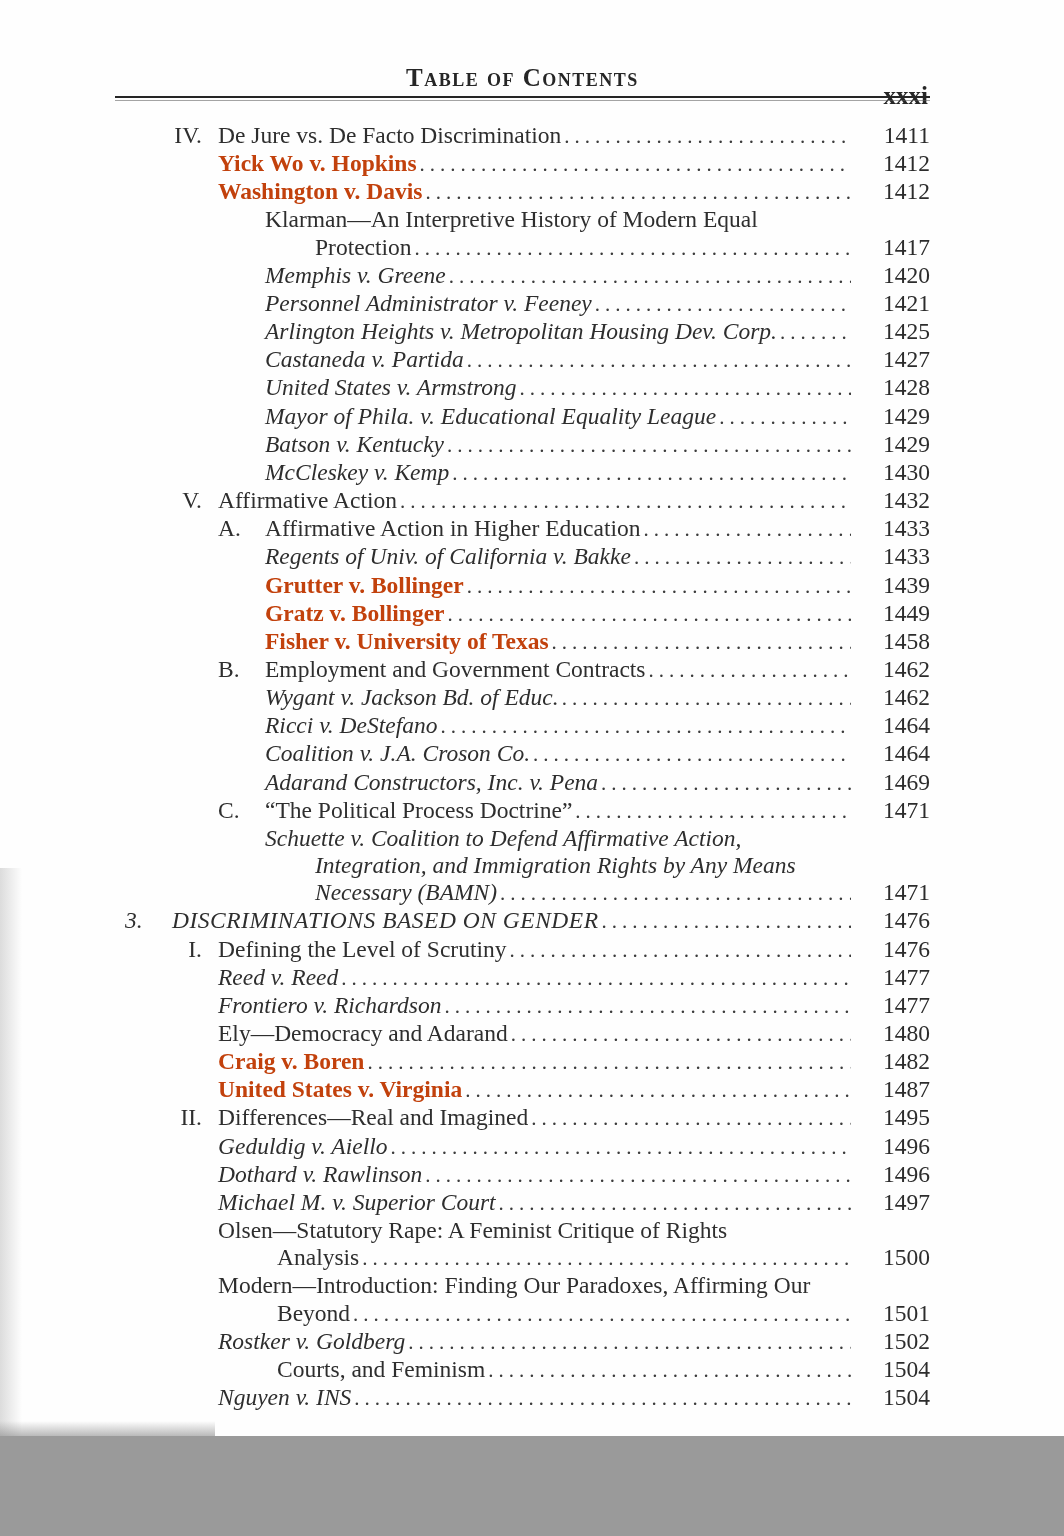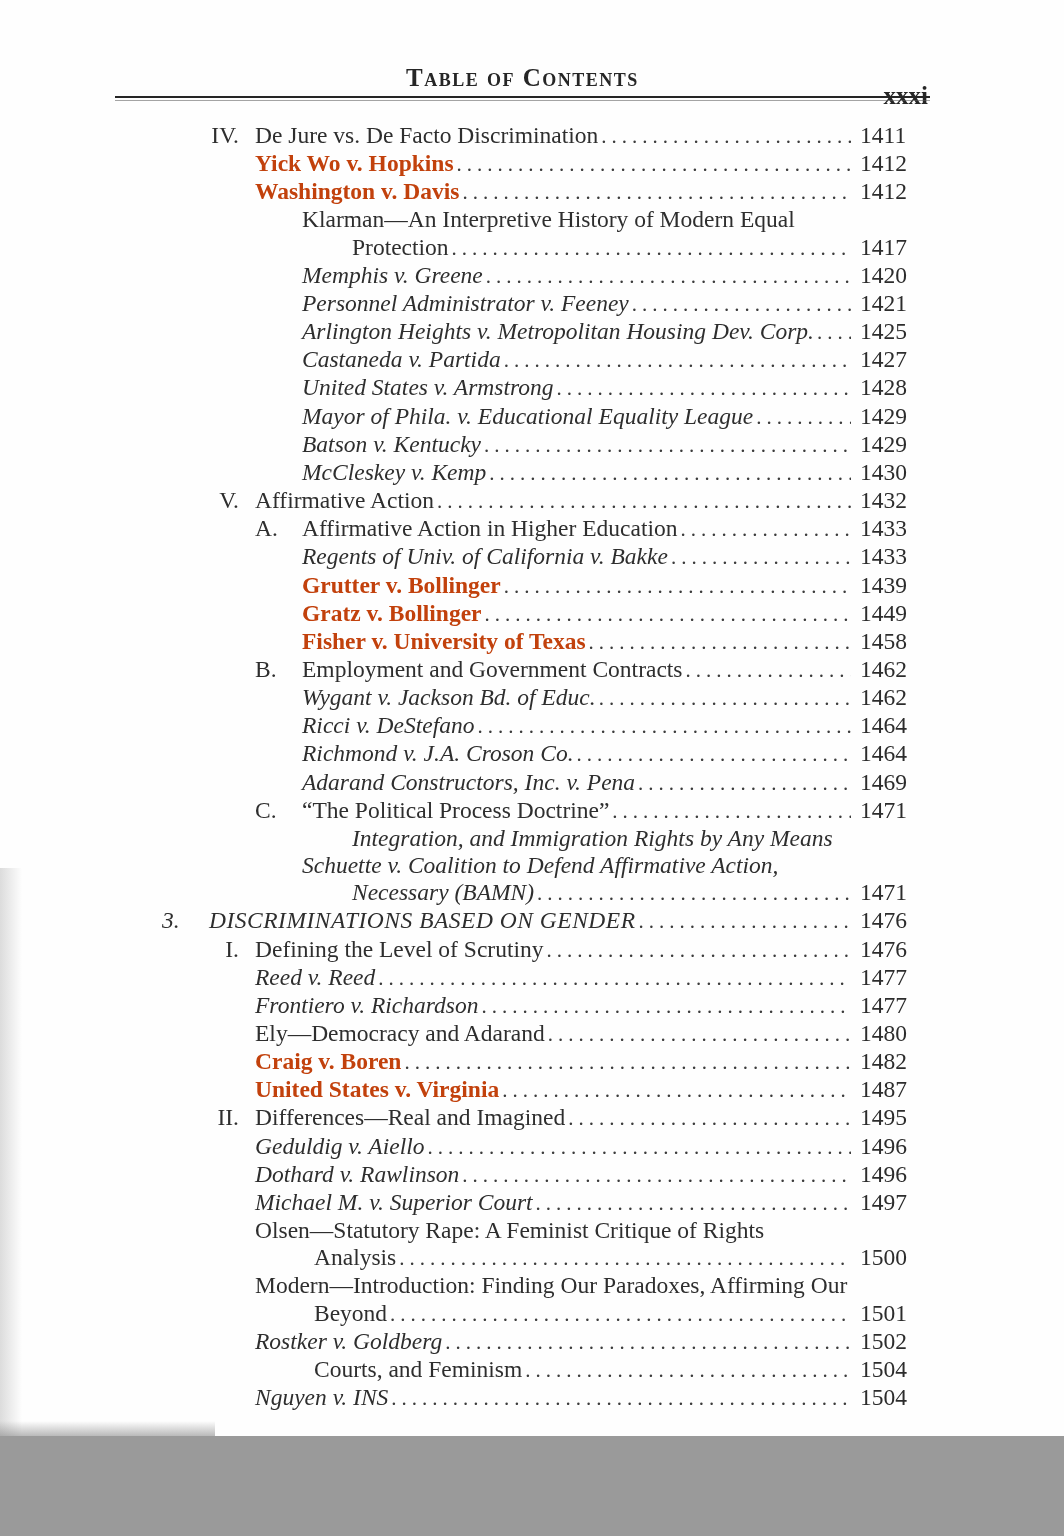--- a/index.html
+++ b/index.html
@@ -38,21 +38,20 @@
   }
   
   .toc{
     position:absolute;top:122px;left:0;width:930px;
     font-size:23.5px;line-height:27.15px;
   }
   .row{
     position:relative;
     display:flex;align-items:baseline;
     white-space:nowrap;
-    margin-left:37px;
   }
   .lab{position:absolute;top:0;}
   .lab-roman{left:130px;width:72px;text-align:right;}
   .lab-letter{left:218px;}
   .lab-chapter{left:125px;font-style:italic;}
   .ind-chap{padding-left:172px;}
   .ind-1{padding-left:218px;}
   .ind-2{padding-left:265px;}
   .ind-2c{padding-left:277px;}
   .ind-3{padding-left:315px;}
@@ -67,21 +66,21 @@
     margin:0 9px 0 3px;
     color:#3c3c3c;
   }
   .leader::after{
     content:"......................................................................................................";
     letter-spacing:5px;
     font-size:21px;
   }
   .pageno{
     flex:0 0 70px;
-    text-align:left;
+    text-align:right;
     color:#2c2c2c;
   }
   
   .scan-left{
     position:absolute;left:0;top:868px;bottom:0;width:26px;
     background:linear-gradient(to right, rgba(164,164,164,.38), rgba(255,255,255,0) 85%);
   }
   .scan-bottom-left{
     position:absolute;left:0;bottom:0;width:215px;height:15px;
     background:linear-gradient(to top, rgba(130,130,130,.55), rgba(255,255,255,0));
@@ -207,40 +206,40 @@
         <span class="txt st-italic">Wygant v. Jackson Bd. of Educ.</span>
         <span class="leader"></span>
         <span class="pageno">1462</span>
       </div>
       <div class="row ind-2">
         <span class="txt st-italic">Ricci v. DeStefano</span>
         <span class="leader"></span>
         <span class="pageno">1464</span>
       </div>
       <div class="row ind-2">
-        <span class="txt st-italic">Richmond v. J.A. Croson Co.</span>
+        <span class="txt st-italic">Coalition v. J.A. Croson Co.</span>
         <span class="leader"></span>
         <span class="pageno">1464</span>
       </div>
       <div class="row ind-2">
         <span class="txt st-italic">Adarand Constructors, Inc. v. Pena</span>
         <span class="leader"></span>
         <span class="pageno">1469</span>
       </div>
       <div class="row ind-2">
         <span class="lab lab-letter">C.</span>
         <span class="txt st-plain">“The Political Process Doctrine”</span>
         <span class="leader"></span>
         <span class="pageno">1471</span>
       </div>
+      <div class="row ind-2">
+        <span class="txt st-italic">Schuette v. Coalition to Defend Affirmative Action,</span>
+      </div>
       <div class="row ind-3">
         <span class="txt st-italic">Integration, and Immigration Rights by Any Means</span>
-      </div>
-      <div class="row ind-2">
-        <span class="txt st-italic">Schuette v. Coalition to Defend Affirmative Action,</span>
       </div>
       <div class="row ind-3">
         <span class="txt st-italic">Necessary (BAMN)</span>
         <span class="leader"></span>
         <span class="pageno">1471</span>
       </div>
       <div class="row ind-chap">
         <span class="lab lab-chapter">3.</span>
         <span class="txt st-chapter">DISCRIMINATIONS BASED ON GENDER</span>
         <span class="leader"></span>

